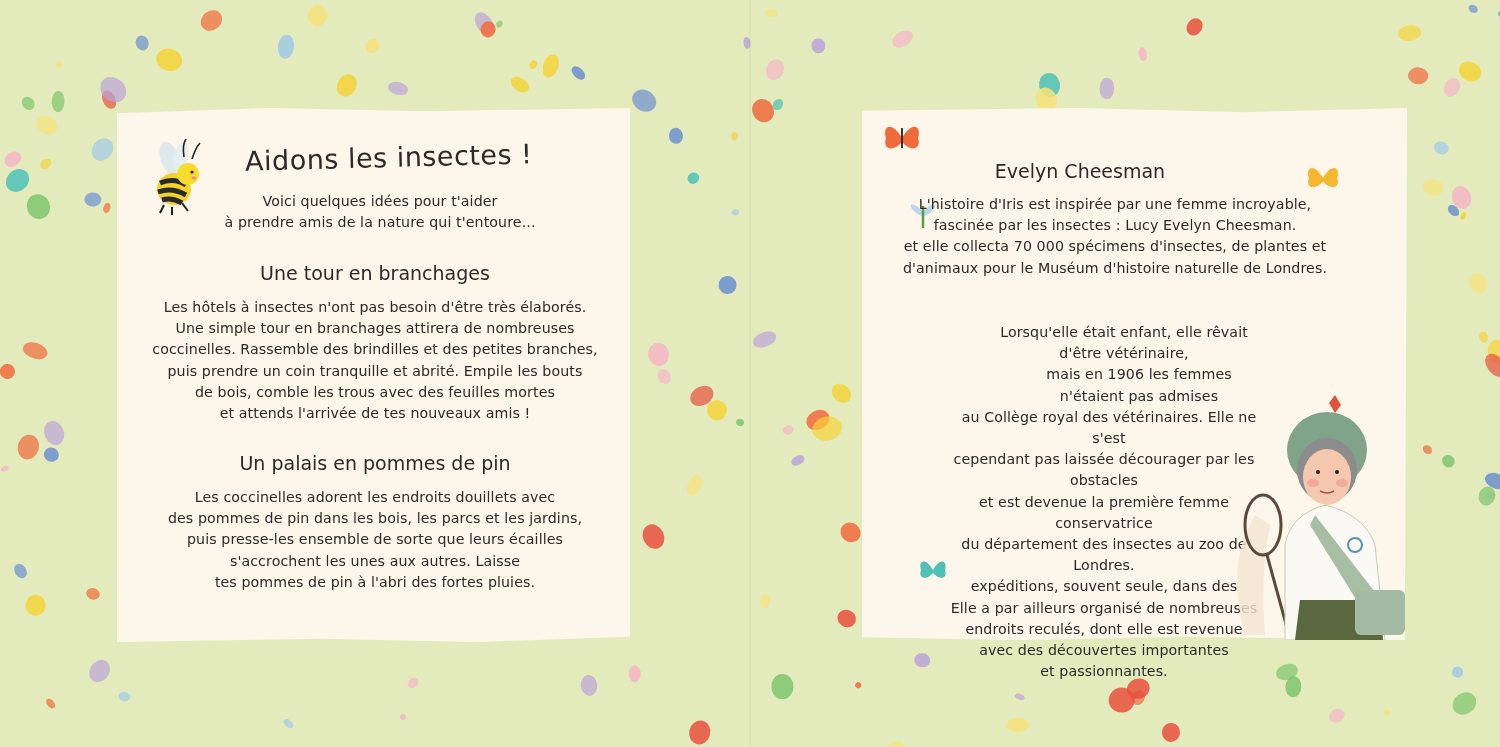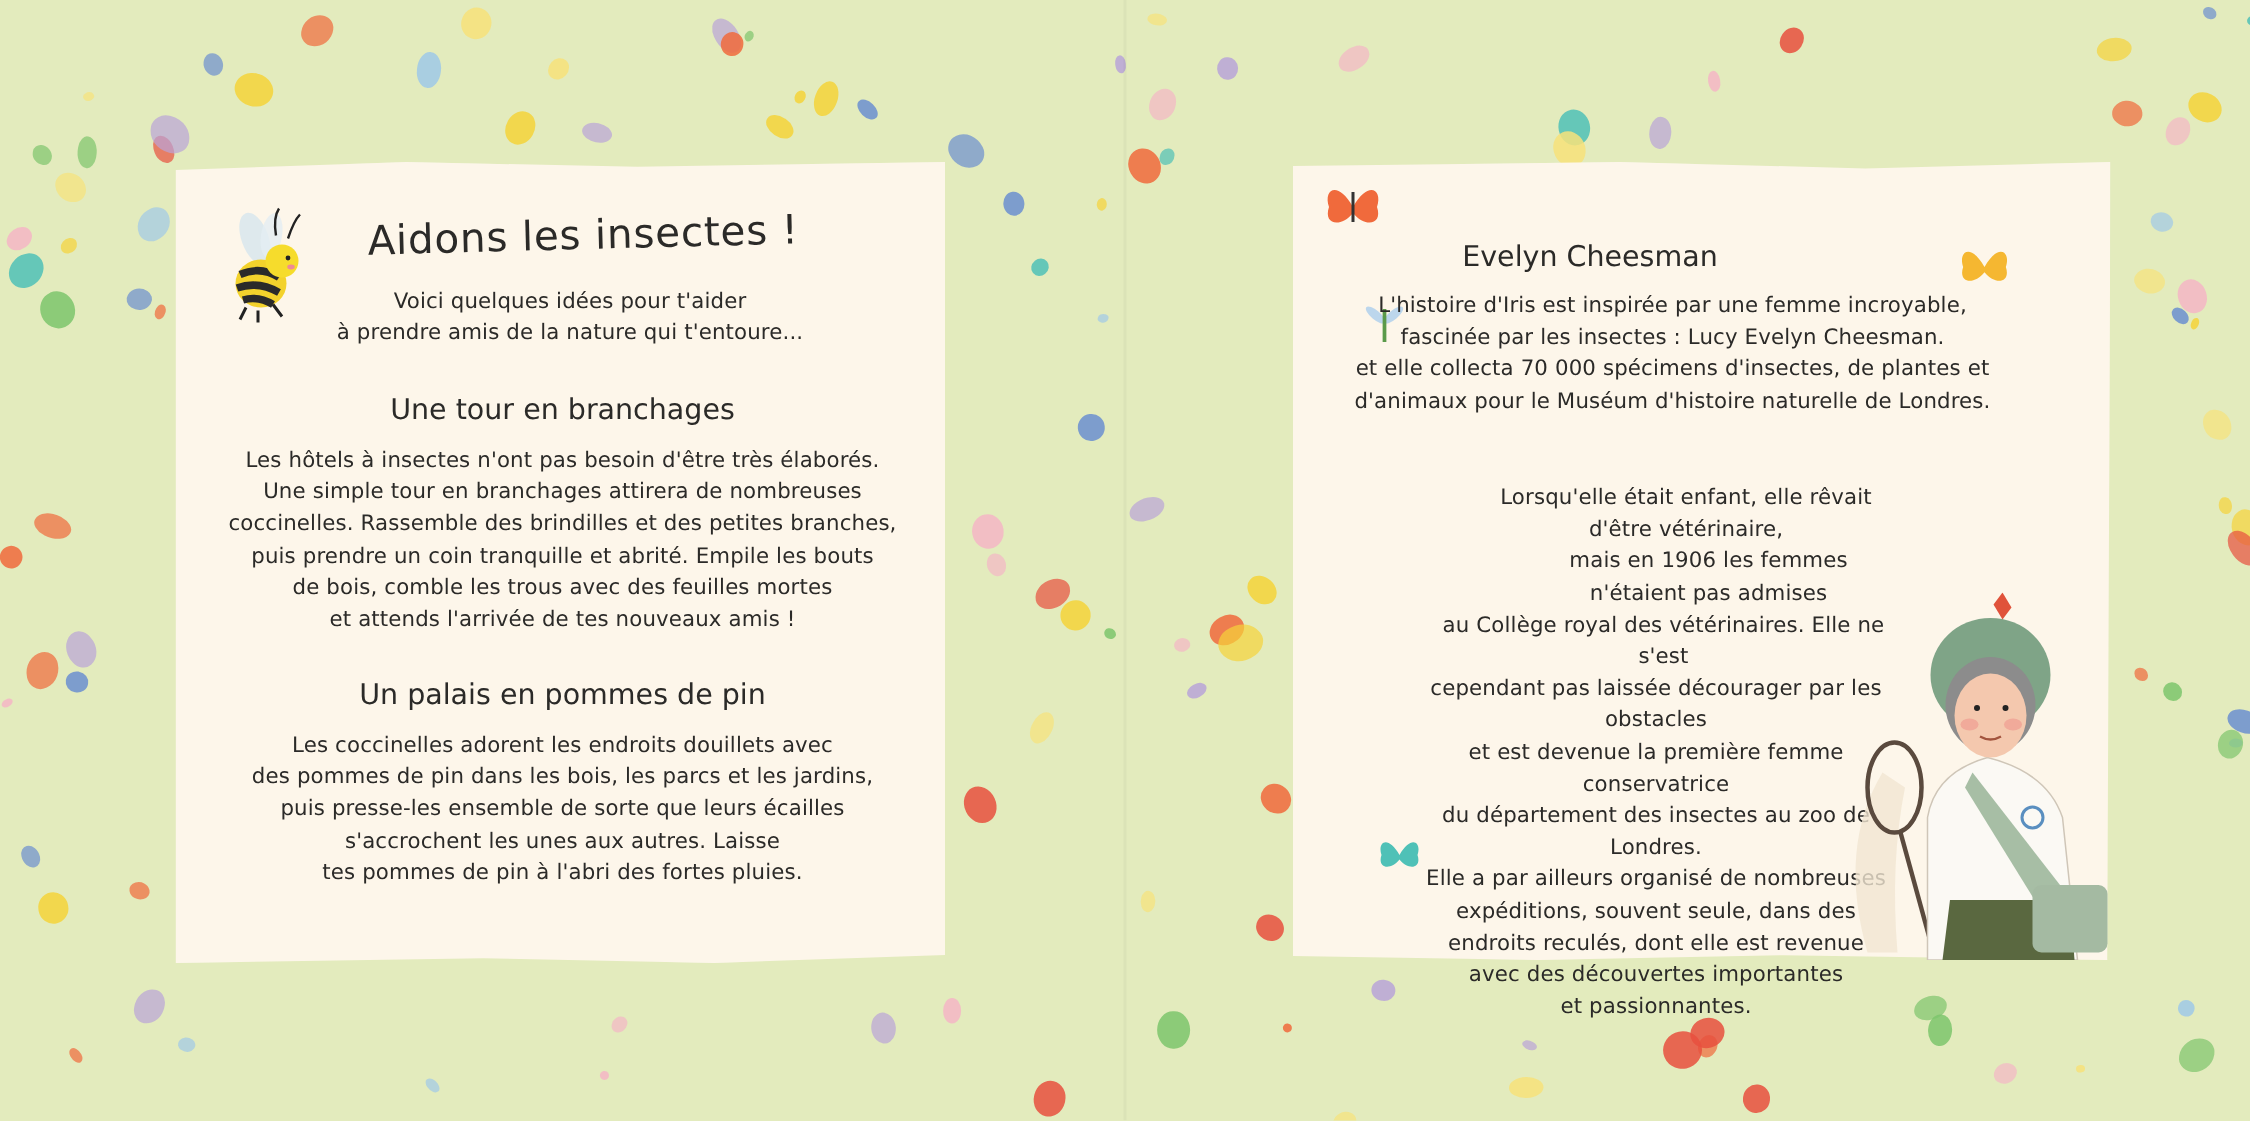--- a/index.html
+++ b/index.html
@@ -194,38 +194,38 @@
 </svg>
 <svg style="position:absolute;left:908px;top:200px;width:30px;height:30px;" viewBox="0 0 30 30">
   <ellipse cx="9" cy="10" rx="8" ry="3" fill="#bcd6ec" transform="rotate(40 9 10)"></ellipse>
   <ellipse cx="21" cy="10" rx="8" ry="3" fill="#bcd6ec" transform="rotate(-40 21 10)"></ellipse>
   <line x1="15" y1="6" x2="15" y2="28" stroke="#5a9a4a" stroke-width="2.5"></line>
 </svg>
 <svg style="position:absolute;left:918px;top:556px;width:30px;height:28px;" viewBox="0 0 40 36">
   <path d="M20 18 C10 0 0 6 4 18 C0 30 12 32 20 22 C28 32 40 30 36 18 C40 6 30 0 20 18Z" fill="#4fc1b7"></path>
 </svg>
 
-<div class="sub" style="left:900px;top:160px;width:320px;">Evelyn Cheesman</div>
+<div class="sub" style="left:920px;top:160px;width:320px;">Evelyn Cheesman</div>
 
 <div class="txt" style="left:895px;top:194px;width:440px;">
   <div>L'histoire d'Iris est inspirée par une femme incroyable,</div>
   <div>fascinée par les insectes : Lucy Evelyn Cheesman.</div>
   <div>et elle collecta 70 000 spécimens d'insectes, de plantes et</div>
   <div>d'animaux pour le Muséum d'histoire naturelle de Londres.</div>
 </div>
 
 <div class="txt" style="left:920px;top:322px;width:320px;margin-left:24px;">
   <div style="margin-left:40px;">Lorsqu'elle était enfant, elle rêvait d'être vétérinaire,</div>
   <div style="margin-left:70px;">mais en 1906 les femmes n'étaient pas admises</div>
   <div style="margin-left:10px;">au Collège royal des vétérinaires. Elle ne s'est</div>
   <div>cependant pas laissée décourager par les obstacles</div>
   <div>et est devenue la première femme conservatrice</div>
   <div>du département des insectes au zoo de Londres.</div>
+  <div>expéditions, souvent seule, dans des</div>
   <div>Elle a par ailleurs organisé de nombreuses</div>
-  <div>expéditions, souvent seule, dans des</div>
   <div>endroits reculés, dont elle est revenue</div>
   <div>avec des découvertes importantes</div>
   <div>et passionnantes.</div>
 </div>
 
 <svg class="evelyn" viewBox="0 0 195 245">
   <path d="M40 120 Q10 170 30 240 L50 240 Q45 180 55 130Z" fill="#f1e6d2" opacity=".8"></path>
   <ellipse cx="48" cy="130" rx="18" ry="30" fill="none" stroke="#5a4a3e" stroke-width="3"></ellipse>
   <line x1="52" y1="160" x2="74" y2="240" stroke="#5a4a3e" stroke-width="3"></line>
   <path d="M70 150 Q75 120 110 110 Q150 120 160 150 L170 245 L70 245Z" fill="#fbf9f4" stroke="#cfc6b8"></path>

